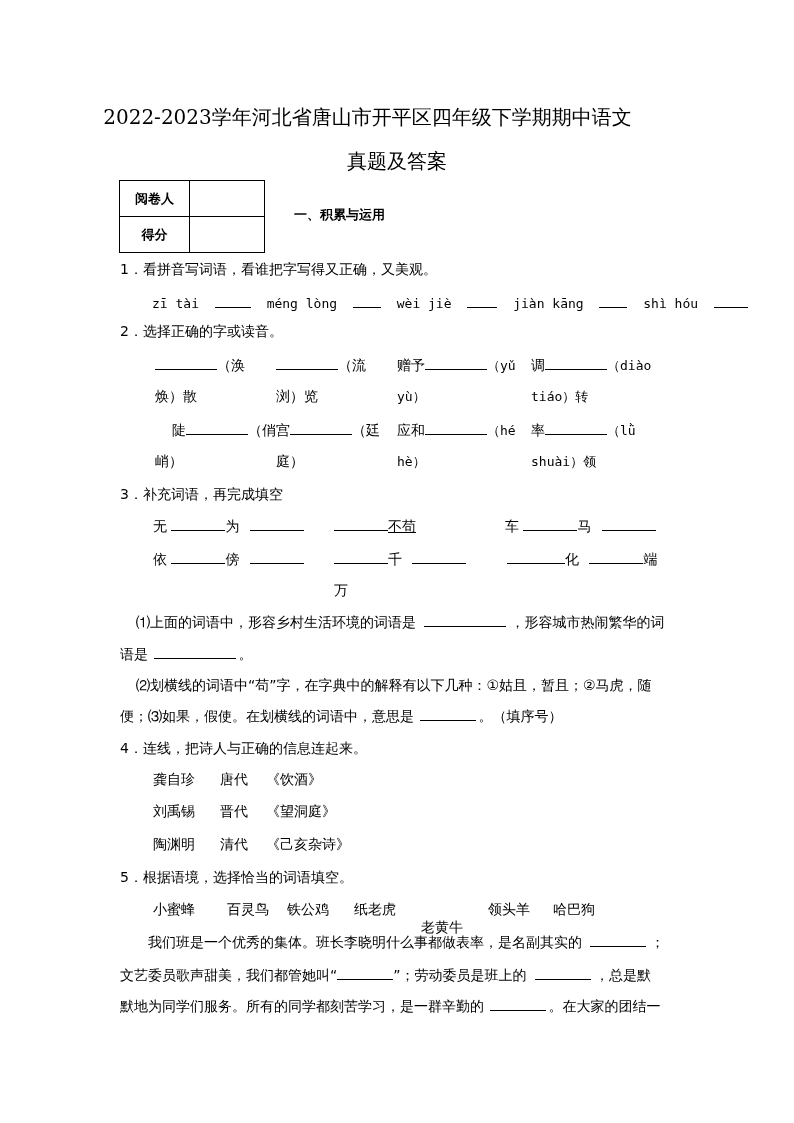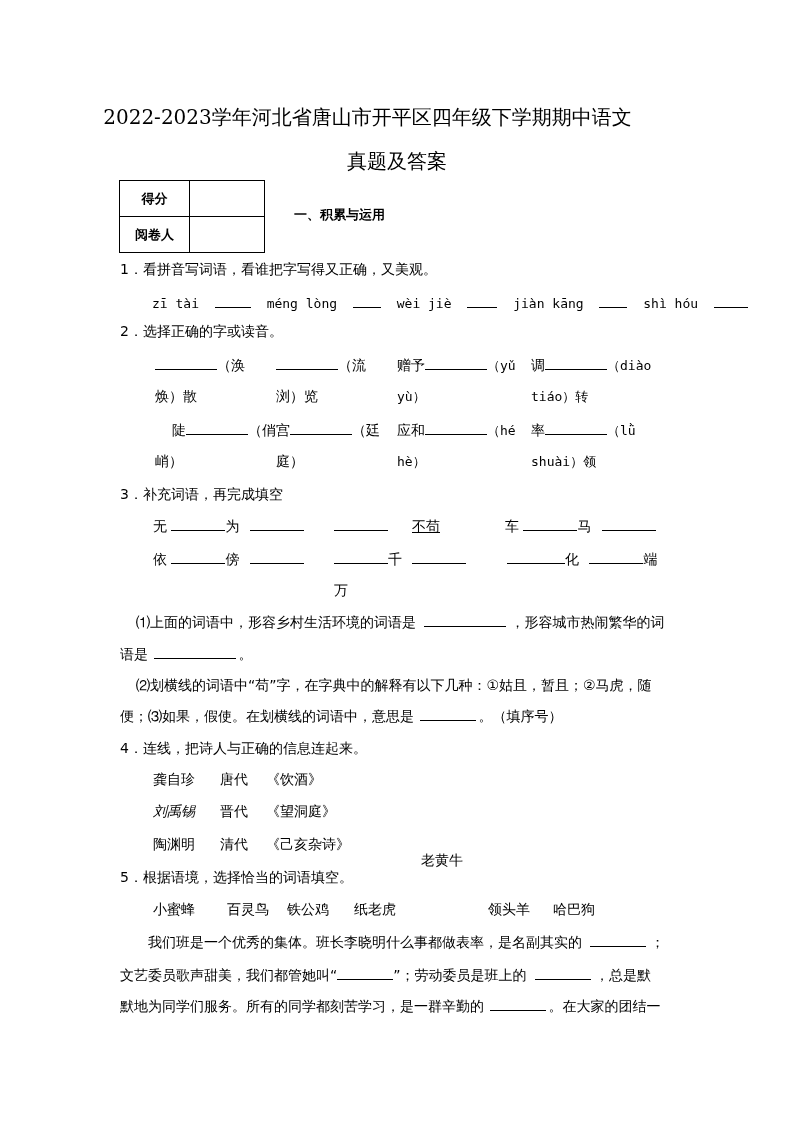--- a/index.html
+++ b/index.html
@@ -19,25 +19,25 @@
 </style>
 </head>
 <body>
 
 <div class="abs title t1">2022-2023学年河北省唐山市开平区四年级下学期期中语文</div>
 <div class="abs title t2">真题及答案</div>
 
 <table class="score-table">
   <tbody>
       <tr>
-    <td>得分</td>
+    <td>阅卷人</td>
     <td class="empty"></td>
   </tr>
   <tr>
-    <td>阅卷人</td>
+    <td>得分</td>
     <td class="empty"></td>
   </tr>
 </tbody>
   </table>
 <div class="abs sec-title">一、积累与运用</div>
 
 <div class="abs q" style="left:120px;top:261px;">1．看拼音写词语，看谁把字写得又正确，又美观。</div>
 <div class="abs py" style="left:152px;top:295px;">
   <span>zī tài</span>
   <span class="blank" style="width:36px;margin:0 8px;"></span>
@@ -90,21 +90,21 @@
 <div class="abs q py" style="left:531px;top:453px;">shuài）领</div>
 
 <div class="abs q" style="left:120px;top:486px;">3．补充词语，再完成填空</div>
 
 <div class="abs q" style="left:153px;top:518px;">
   <span>无</span>
   <span class="blank" style="width:54px;"></span><span>为</span>
   <span class="blank" style="width:54px;margin-left:6px;"></span>
 </div>
 <div class="abs q" style="left:334px;top:518px;">
-  <span class="blank" style="width:54px;"></span><span style="text-decoration:underline;margin-left:24px;">不苟</span>
+  <span class="blank" style="width:54px;"></span><span style="text-decoration:underline;">不苟</span>
 </div>
 <div class="abs q" style="left:505px;top:518px;">
   <span>车</span>
   <span class="blank" style="width:54px;"></span><span>马</span>
   <span class="blank" style="width:54px;margin-left:6px;"></span>
 </div>
 
 <div class="abs q" style="left:153px;top:551px;">
   <span>依</span>
   <span class="blank" style="width:54px;"></span><span>傍</span>
@@ -131,33 +131,33 @@
 <div class="abs q" style="left:136px;top:677px;">⑵划横线的词语中“苟”字，在字典中的解释有以下几种：①姑且，暂且；②马虎，随</div>
 <div class="abs q" style="left:120px;top:708px;">
   <span>便；⑶如果，假使。在划横线的词语中，意思是</span>
   <span class="blank" style="width:56px;margin:0 2px;"></span><span>。（填序号）</span>
 </div>
 
 <div class="abs q" style="left:120px;top:740px;">4．连线，把诗人与正确的信息连起来。</div>
 <div class="abs q" style="left:153px;top:771px;">龚自珍</div>
 <div class="abs q" style="left:220px;top:771px;">唐代</div>
 <div class="abs q" style="left:266px;top:771px;">《饮酒》</div>
-<div class="abs q" style="left:153px;top:803px;font-style:italic;">刘禹锡</div>
+<div class="abs q" style="left:153px;top:803px;">刘禹锡</div>
 <div class="abs q" style="left:220px;top:803px;">晋代</div>
 <div class="abs q" style="left:266px;top:803px;">《望洞庭》</div>
 <div class="abs q" style="left:153px;top:836px;">陶渊明</div>
 <div class="abs q" style="left:220px;top:836px;">清代</div>
 <div class="abs q" style="left:266px;top:836px;">《己亥杂诗》</div>
 
 <div class="abs q" style="left:120px;top:869px;">5．根据语境，选择恰当的词语填空。</div>
 <div class="abs q" style="left:153px;top:901px;">小蜜蜂</div>
 <div class="abs q" style="left:227px;top:901px;">百灵鸟</div>
 <div class="abs q" style="left:287px;top:901px;">铁公鸡</div>
 <div class="abs q" style="left:354px;top:901px;">纸老虎</div>
-<div class="abs q" style="left:421px;top:852px;">老黄牛</div>
+<div class="abs q" style="left:421px;top:919px;">老黄牛</div>
 <div class="abs q" style="left:488px;top:901px;">领头羊</div>
 <div class="abs q" style="left:553px;top:901px;">哈巴狗</div>
 
 <div class="abs q" style="left:148px;top:934px;">
   <span>我们班是一个优秀的集体。班长李晓明什么事都做表率，是名副其实的</span>
   <span class="blank" style="width:56px;margin:0 4px;"></span><span>；</span>
 </div>
 <div class="abs q" style="left:120px;top:967px;">
   <span>文艺委员歌声甜美，我们都管她叫“</span><span class="blank" style="width:56px;"></span><span>”；劳动委员是班上的</span>
   <span class="blank" style="width:56px;margin:0 4px;"></span><span>，总是默</span>

